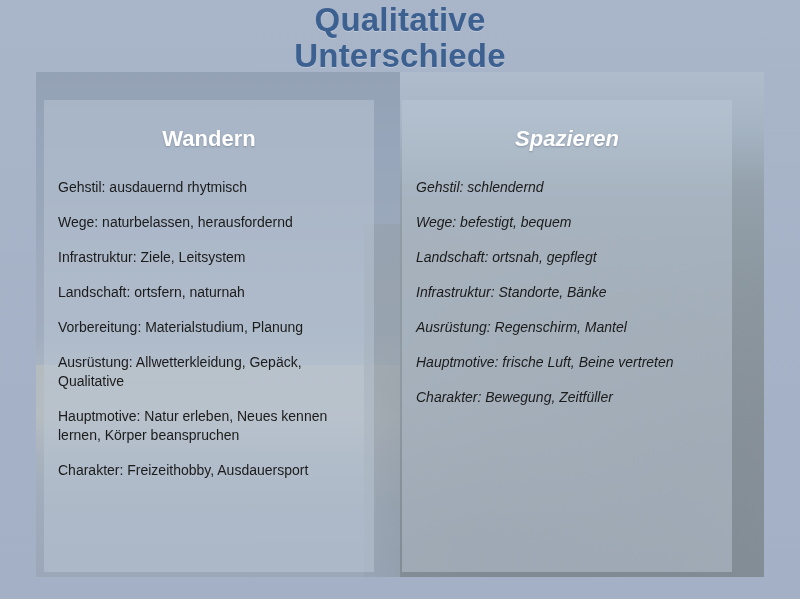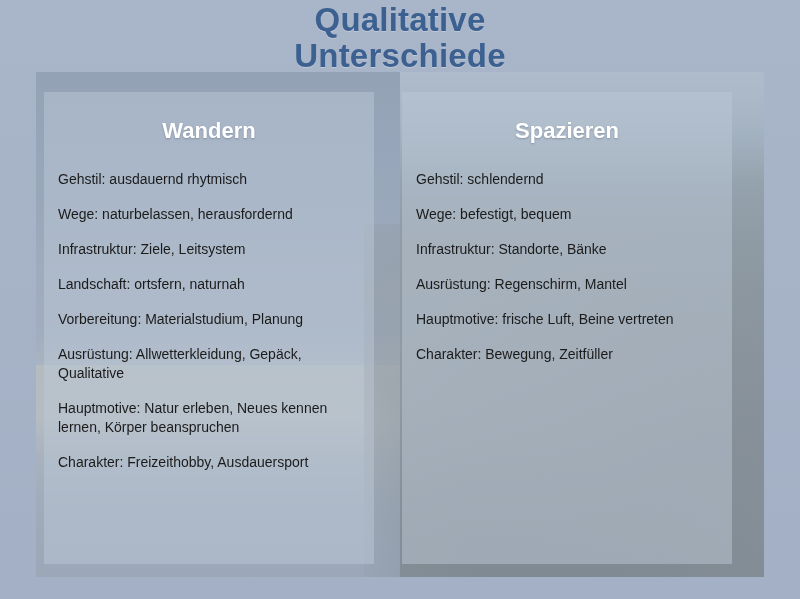--- a/index.html
+++ b/index.html
@@ -106,29 +106,29 @@
   
   .columns {
     position: absolute;
     left: 36px;
     top: 84px;
     width: 728px;
     height: 480px;
   }
   .col {
     position: absolute;
-    top: 8px;
+    top: 16px;
     width: 330px;
     height: 472px;
     background: rgba(188,199,214,0.50);
     box-sizing: border-box;
     padding: 22px 14px 10px 14px;
   }
   .col-left { left: 8px; }
-  .col-right { left: 366px; }
+  .col-right { left: 366px; font-style: italic; }
   .col-head {
     color: #ffffff;
     font-size: 22px;
     font-weight: bold;
     text-align: center;
     margin: 4px 0 26px 0;
     text-shadow: 0 1px 2px rgba(60,75,95,0.35);
   }
   .item {
     color: #1b1b1b;
@@ -165,20 +165,21 @@
       <p class="item">Vorbereitung: Materialstudium, Planung</p>
       <p class="item">Ausrüstung: Allwetterkleidung, Gepäck, Qualitative</p>
       <p class="item">Hauptmotive: Natur erleben, Neues kennen lernen, Körper beanspruchen</p>
       <p class="item">Charakter: Freizeithobby, Ausdauersport</p>
     </div>
 
     <div class="col col-right">
       <div class="col-head">Spazieren</div>
       <p class="item">Gehstil: schlendernd</p>
       <p class="item">Wege: befestigt, bequem</p>
+      <p class="item">Landschaft: ortsnah, gepflegt</p>
       <p class="item">Infrastruktur: Standorte, Bänke</p>
       <p class="item">Ausrüstung: Regenschirm, Mantel</p>
       <p class="item">Hauptmotive: frische Luft, Beine vertreten</p>
       <p class="item">Charakter: Bewegung, Zeitfüller</p>
     </div>
 
   </div>
 </div>
 
 </body></html>

